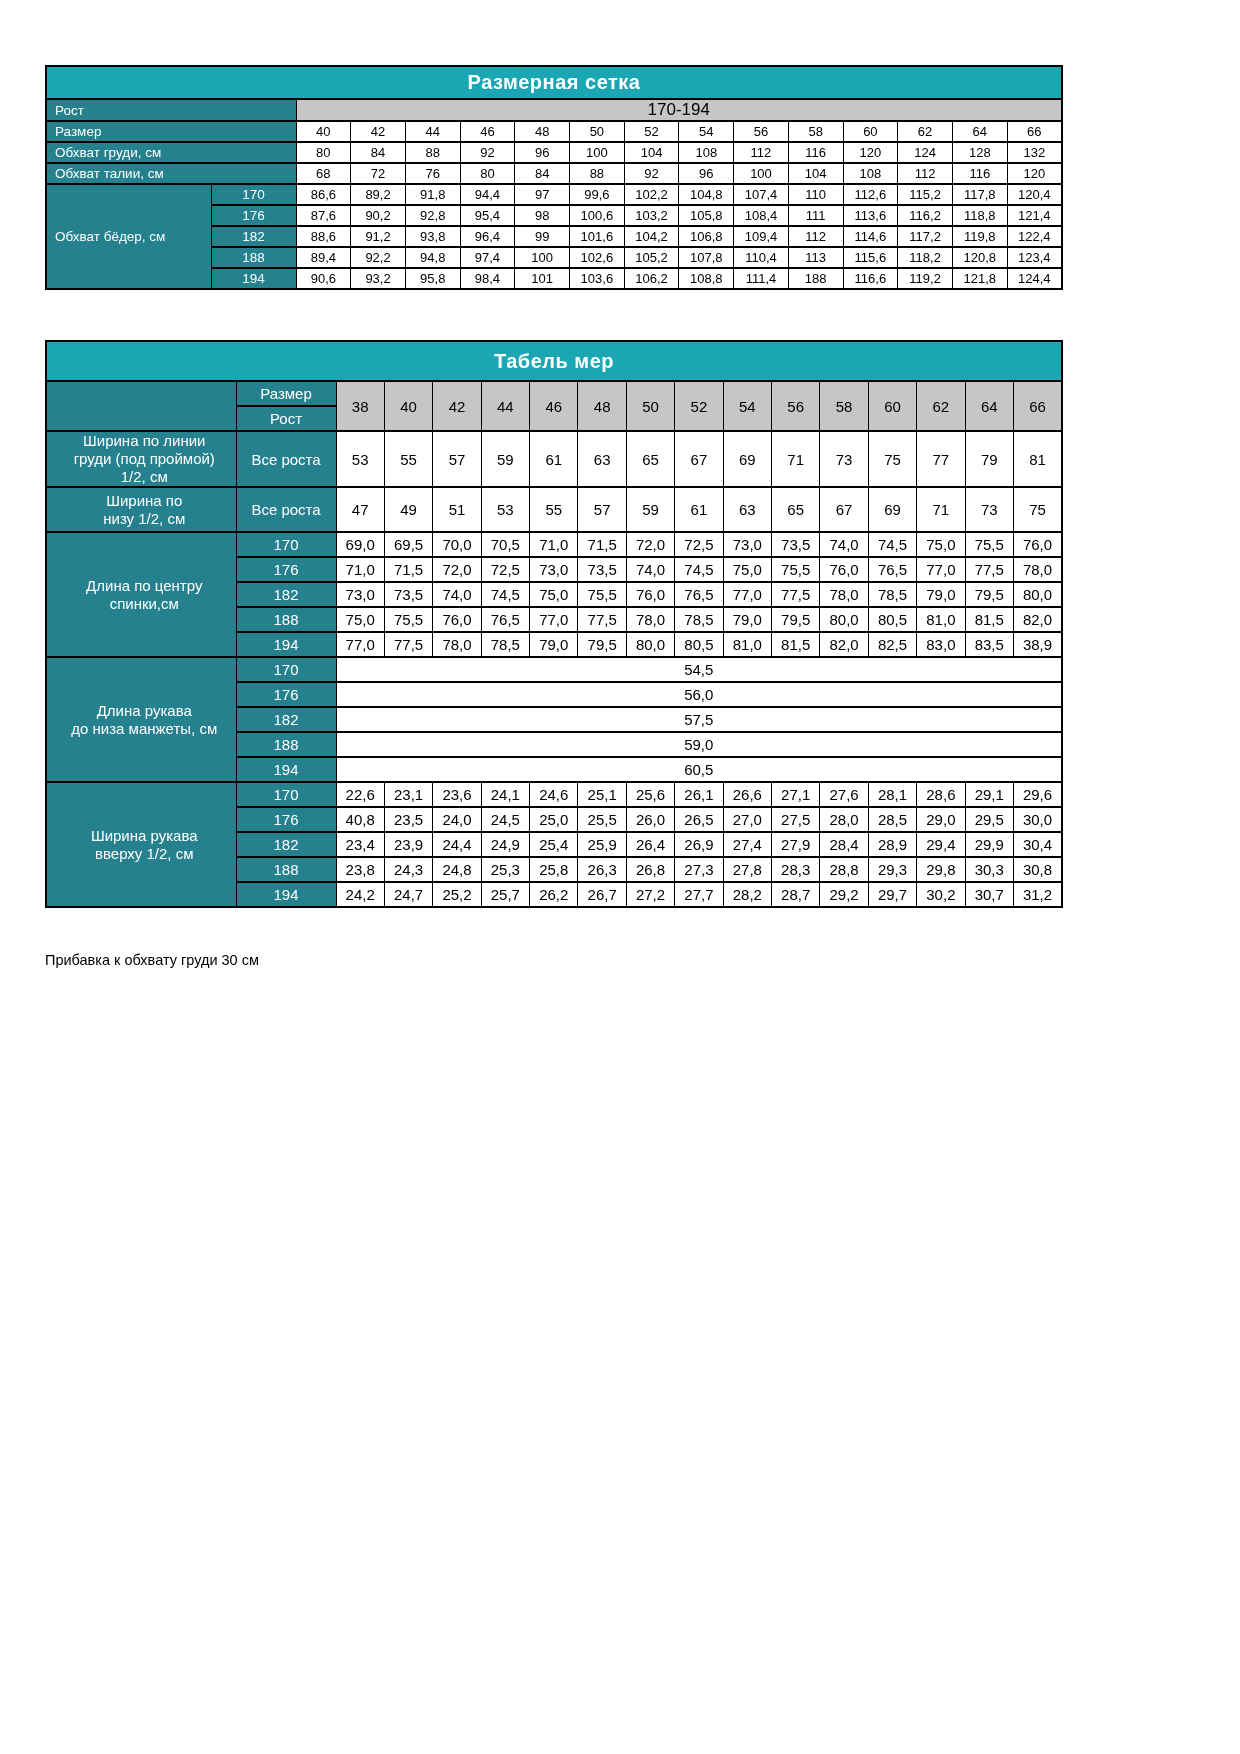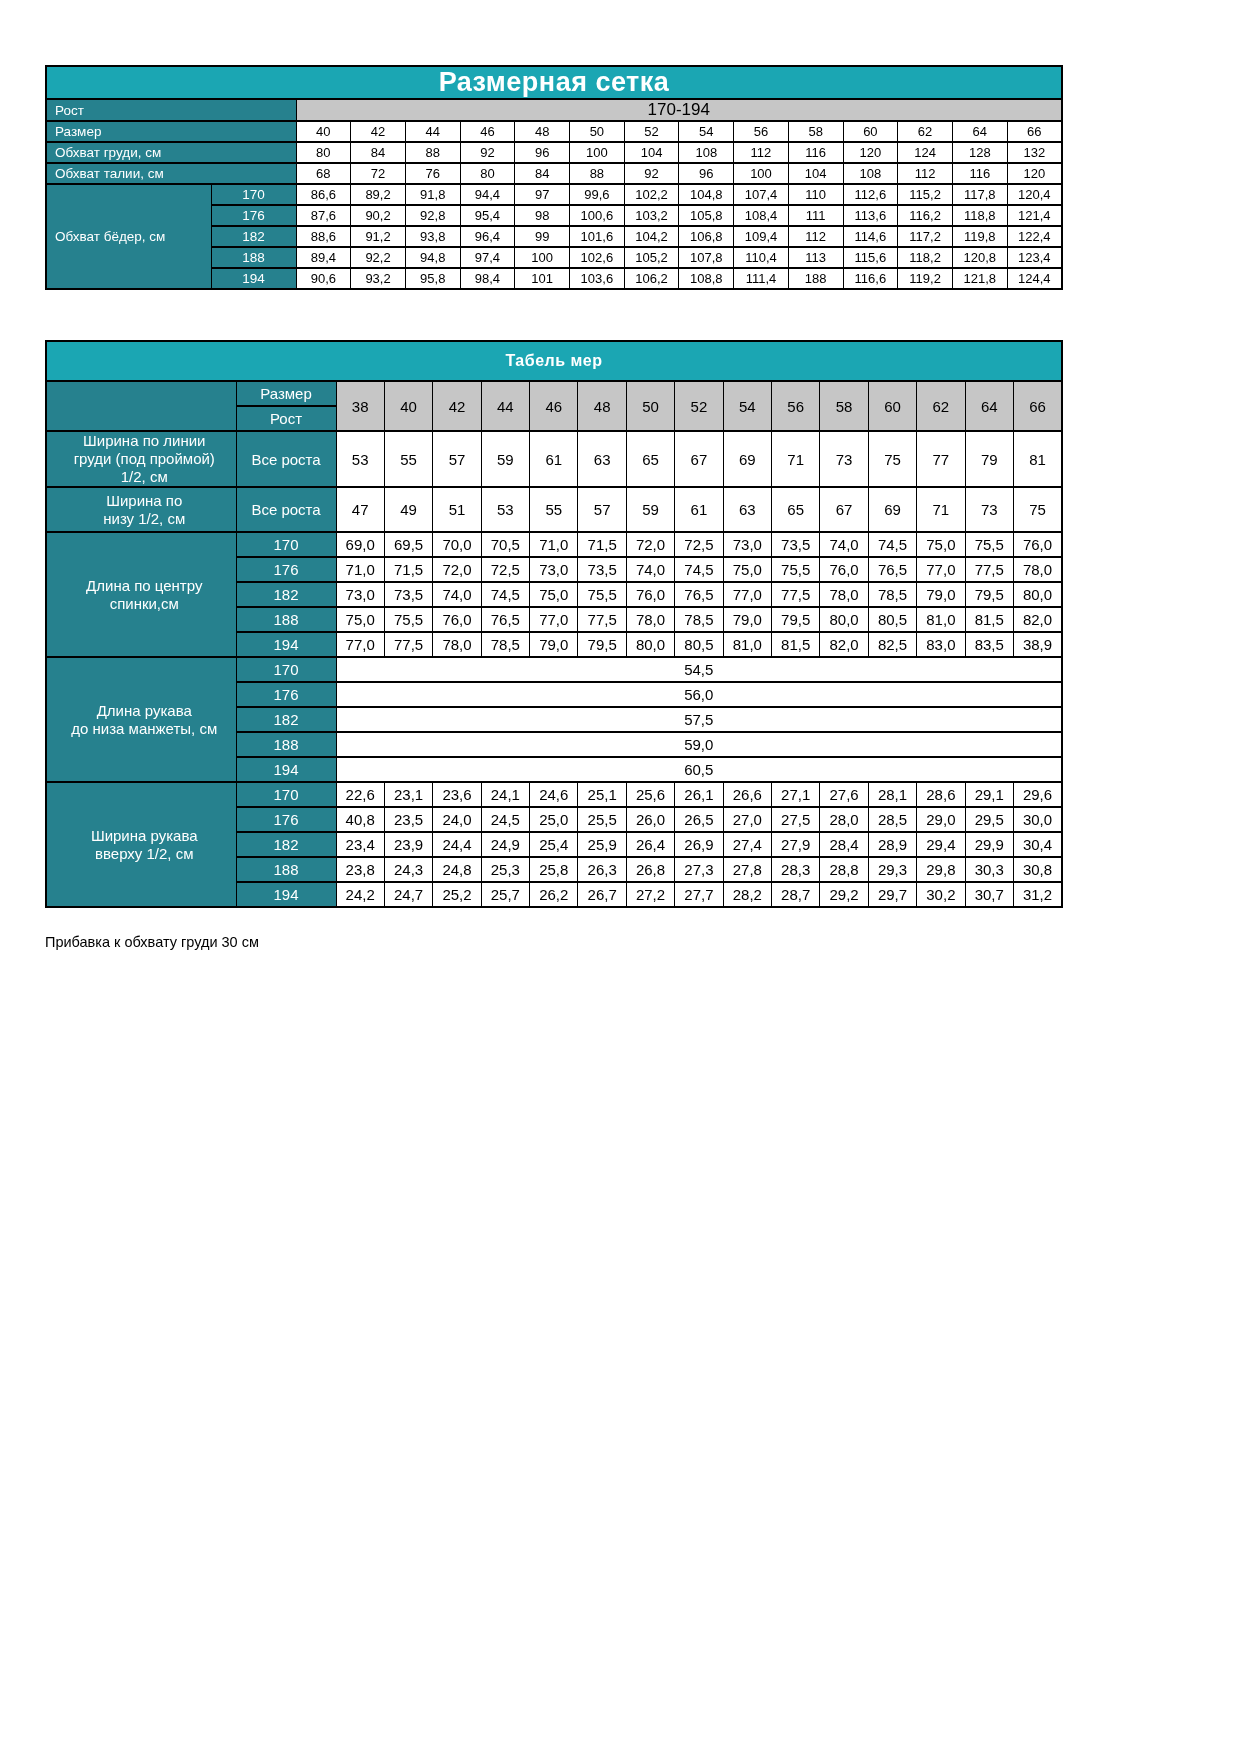--- a/index.html
+++ b/index.html
@@ -11,42 +11,42 @@
   }
   .page { padding:65px 0 0 45px; }
 
   table { border-collapse:collapse; table-layout:fixed; width:1018px; border:2px solid #000; }
   td,th { border-left:1px solid #000; border-right:1px solid #000;
           border-top:2px solid #000; border-bottom:2px solid #000;
           overflow:hidden; font-weight:normal; }
 
   
   .t1 td, .t1 th { font-size:13px; height:19px; padding:0 2px; }
-  .t1 .title { background:var(--title-bg); color:#fff; font-weight:bold; font-size:27px;
+  .t1 .title { background:var(--title-bg); color:#fff; font-weight:bold; font-size:20px;
                height:31px; text-align:center; letter-spacing:.5px; }
   .t1 .lbl { background:var(--hdr-bg); color:#fff; text-align:left; padding-left:8px; font-size:13.5px; }
   .t1 .hcell { background:var(--hdr-bg); color:#fff; text-align:center; font-size:13.5px; }
   .t1 .grayband { background:var(--gray-bg); text-align:center; font-size:17px; }
   .t1 td.val { text-align:center; background:#fff; }
 
   
   .t2 { margin-top:50px; }
   .t2 td, .t2 th { font-size:15px; height:23px; padding:0 2px; }
-  .t2 .title { background:var(--title-bg); color:#fff; font-weight:bold; font-size:16px;
+  .t2 .title { background:var(--title-bg); color:#fff; font-weight:bold; font-size:20px;
                height:38px; text-align:center; letter-spacing:.5px; }
   .t2 .lbl { background:var(--hdr-bg); color:#fff; text-align:center; padding-left:8px;
              white-space:pre-line; line-height:18px; }
   .t2 .sub { background:var(--hdr-bg); color:#fff; text-align:center; }
   .t2 .hcell { background:var(--hdr-bg); color:#fff; text-align:center; }
   .t2 .gray { background:var(--gray-bg); text-align:center; height:24px;margin-top:12px; }
   .t2 td.val { text-align:center; background:#fff; }
   .t2 tr.tall td, .t2 tr.tall th { height:54px; }
   .t2 tr.med td, .t2 tr.med th { height:43px; }
 
-  .footnote { margin-top:26px; font-size:14.5px; color:#000; }
+  .footnote { margin-top:44px; font-size:14.5px; color:#000; }
 </style>
 </head>
 <body style="--title-bg: #1BA6B3; --hdr-bg: #26818E; --gray-bg: #C6C6C6;">
 
 <div class="page">
 
   <table class="t1">
     <colgroup>
       <col style="width:165px">
         <col style="width:85px">

